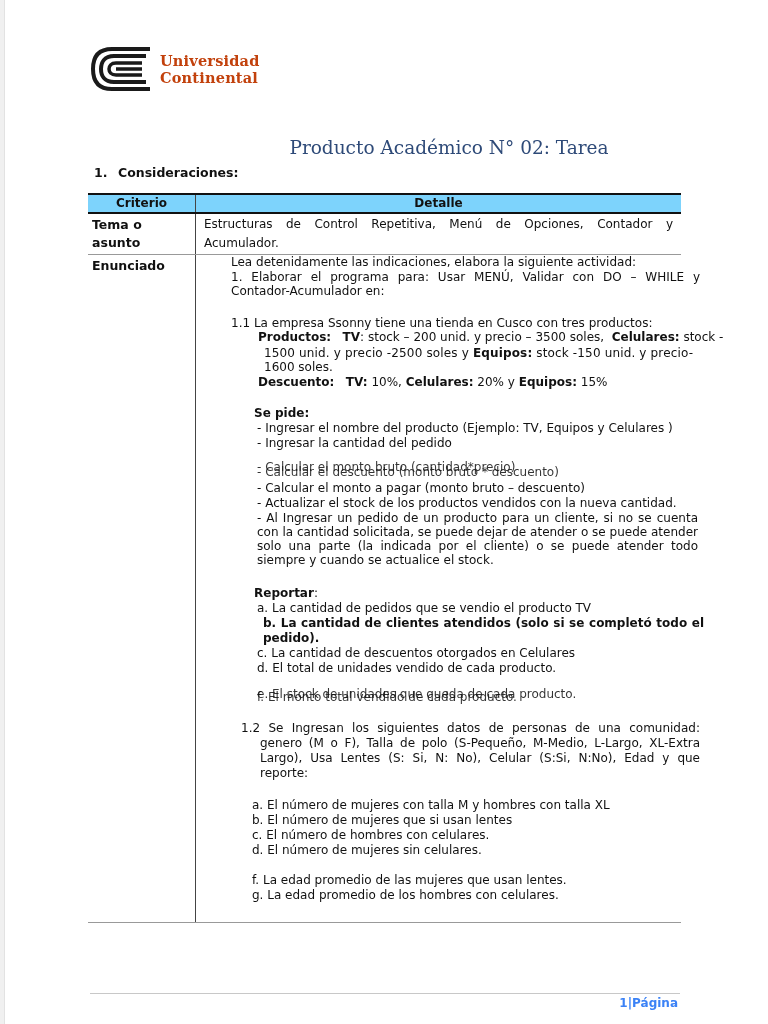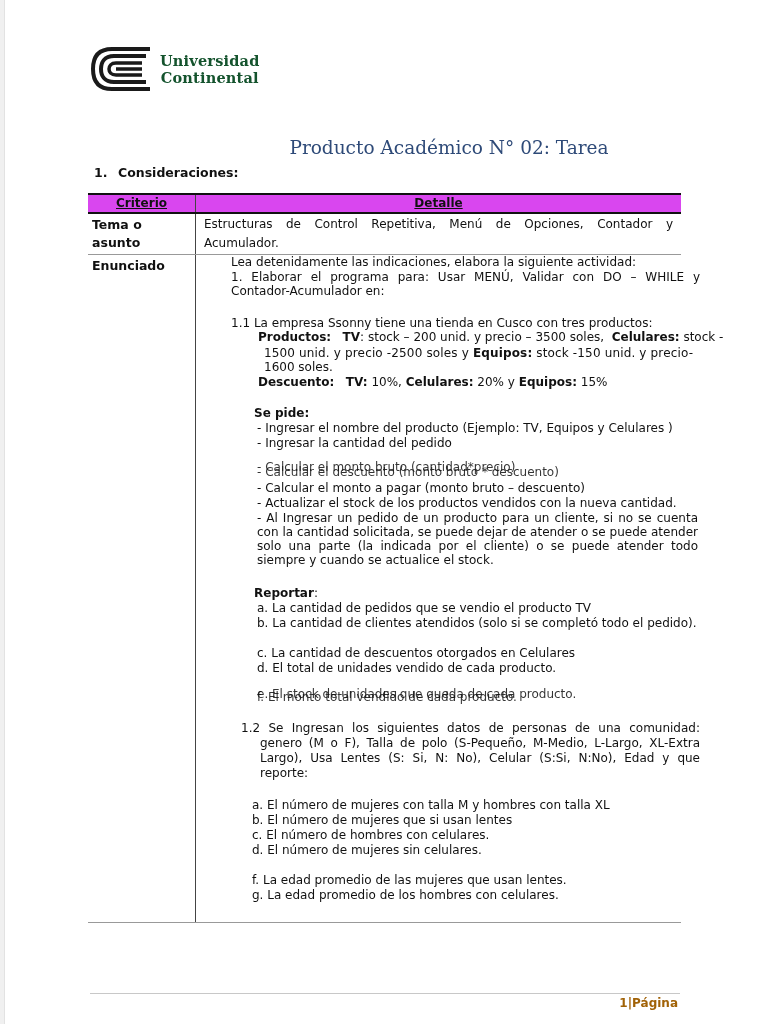--- a/index.html
+++ b/index.html
@@ -3,43 +3,43 @@
 <meta charset="utf-8">
 <style>
   html, body { margin: 0; padding: 0; }
   body {
     width: 768px; height: 1024px; background: #ffffff; position: relative; overflow: hidden;
     font-family: "DejaVu Sans", sans-serif; color: #111;
   }
   .left-edge { position: absolute; left: 0; top: 0; width: 4px; height: 1024px; background: #f0f0f0; border-right: 1px solid #e2e2e2; }
   .logo { position: absolute; left: 90px; top: 46px; display: flex; align-items: center; }
   .logo svg { width: 62px; height: 46px; }
-  .logo-text { margin-left: 8px; font-family: "DejaVu Serif", serif; font-weight: bold; font-size: 14.5px; line-height: 17px; color: #14532d; letter-spacing: 0.2px; text-align: center; }
+  .logo-text { margin-left: 8px; font-family: "DejaVu Serif", serif; font-weight: bold; font-size: 14.5px; line-height: 17px; color: #c2410c; letter-spacing: 0.2px; }
   .title { position: absolute; left: 0; width: 768px; top: 137px; text-align: center; padding-left: 130px; box-sizing: border-box;
     font-family: "DejaVu Serif", serif; font-size: 18.5px; color: #2e4a78; }
   .section { position: absolute; left: 94px; top: 165px; font-weight: bold; font-size: 12.5px; }
   .section span.num { display: inline-block; width: 24px; }
   .tbl { position: absolute; left: 88px; top: 193px; width: 593px; }
-  .hdr { display: flex; height: 17px; background: #d946ef; border-top: 2px solid #111; border-bottom: 2px solid #111; font-weight: bold; font-size: 12px; line-height: 17px; text-decoration: underline; }
+  .hdr { display: flex; height: 17px; background: #7dd3fc; border-top: 2px solid #111; border-bottom: 2px solid #111; font-weight: bold; font-size: 12px; line-height: 17px; }
   .hdr .c1 { width: 107px; text-align: center; border-right: 1px solid #444; }
   .hdr .c2 { flex: 1; text-align: center; }
   .row { display: flex; font-size: 12px; }
   .row .c1 { width: 103px; padding-left: 4px; font-weight: bold; border-right: 1px solid #444; font-size: 12.5px; }
   .row .c2 { flex: 1; padding-left: 8px; padding-right: 8px; }
   .row1 { height: 40px; border-bottom: 1px solid #999; }
   .row1 .c1 { line-height: 18px; padding-top: 2px; }
   .row1 .c2 { line-height: 19px; text-align: justify; text-align-last: left; padding-top: 1px; }
   .row2 { height: 667px; border-bottom: 1px solid #999; position: relative; gap: 27px; }
   .row2 .c1 { padding-top: 3px; }
   .t { position: absolute; white-space: nowrap; font-size: 12px; line-height: 14px; }
   .j { white-space: normal; text-align: justify; text-align-last: left; }
   b { font-weight: bold; }
   .overlap { opacity: 0.85; }
   .footer-line { position: absolute; left: 90px; top: 993px; width: 590px; height: 1px; background: #c8c8c8; }
-  .page-num { position: absolute; right: 90px; top: 996px; font-size: 12px; letter-spacing: 2.4px; font-family: "DejaVu Sans", sans-serif; color: #a16207; }
+  .page-num { position: absolute; right: 90px; top: 996px; font-size: 12px; letter-spacing: 2.4px; font-family: "DejaVu Sans", sans-serif; color: #3b82f6; }
   .page-num b { letter-spacing: 0; }
 </style>
 </head>
 <body>
 
 <div class="left-edge"></div>
 
 <div class="logo">
   <svg viewBox="0 0 62 46">
     <path d="M22 3 H60 M22 3 C6 3 3 14 3 23 C3 32 6 43 22 43 H60" fill="none" stroke="#1a1a1a" stroke-width="4"></path>
@@ -106,21 +106,21 @@
       <div class="t" style="left:34px; top:166px;">- Ingresar el nombre del producto (Ejemplo:  TV, Equipos y Celulares )</div>
       <div class="t" style="left:34px; top:181px;">- Ingresar la cantidad del pedido</div>
       <div class="t overlap" style="left:34px; top:205px;">- Calcular el monto bruto (cantidad*precio)</div>
       <div class="t" style="left:34px; top:226px;">- Calcular el monto a pagar (monto bruto – descuento)</div>
       <div class="t overlap" style="left:34px; top:210px;">- Calcular el descuento (monto bruto * descuento)</div>
       <div class="t" style="left:34px; top:241px;">- Actualizar el stock de los productos vendidos con la nueva cantidad.</div>
       <div class="t j" style="left:34px; top:256px; width:441px; padding-left:0; text-indent:0;">- Al Ingresar un pedido de un producto para un cliente, si no se cuenta con la cantidad solicitada, se puede dejar de atender o se puede atender solo una parte (la indicada por el cliente) o se puede atender todo siempre y cuando se actualice el stock.</div>
 
       <div class="t" style="left:31px; top:331px;"><b>Reportar</b><span>:</span></div>
       <div class="t" style="left:34px; top:346px;">a. La cantidad de pedidos que se vendio el producto TV</div>
-      <div class="t j" style="left:34px; top:361px; width:441px; line-height:15px;">b. La cantidad de clientes atendidos (solo si se completó todo el pedido).</div>
+      <div class="t j" style="left:40px; top:361px; width:441px; line-height:15px;font-weight:bold;">b. La cantidad de clientes atendidos (solo si se completó todo el pedido).</div>
       <div class="t" style="left:34px; top:391px;">c. La cantidad de descuentos otorgados en Celulares</div>
       <div class="t" style="left:34px; top:406px;">d. El total de unidades vendido de cada producto.</div>
       <div class="t overlap" style="left:34px; top:432px;">e. El stock de unidades que queda de cada producto.</div>
       <div class="t overlap" style="left:34px; top:435px;">f. El monto total vendido de cada producto.</div>
 
       <div class="t j" style="left:18px; top:466px; width:459px; line-height:15px; padding-left:19px; text-indent:-19px; box-sizing:border-box;">1.2 Se Ingresan los siguientes datos de personas de una comunidad: genero (M o F), Talla de polo (S-Pequeño, M-Medio, L-Largo, XL-Extra Largo), Usa Lentes (S: Si, N: No), Celular (S:Si, N:No), Edad  y que reporte:</div>
 
       <div class="t" style="left:29px; top:543px;">a. El número de mujeres con talla M y  hombres con talla XL</div>
       <div class="t" style="left:29px; top:558px;">b. El número de mujeres que si usan lentes</div>
       <div class="t" style="left:29px; top:573px;">c. El número de hombres con celulares.</div>

